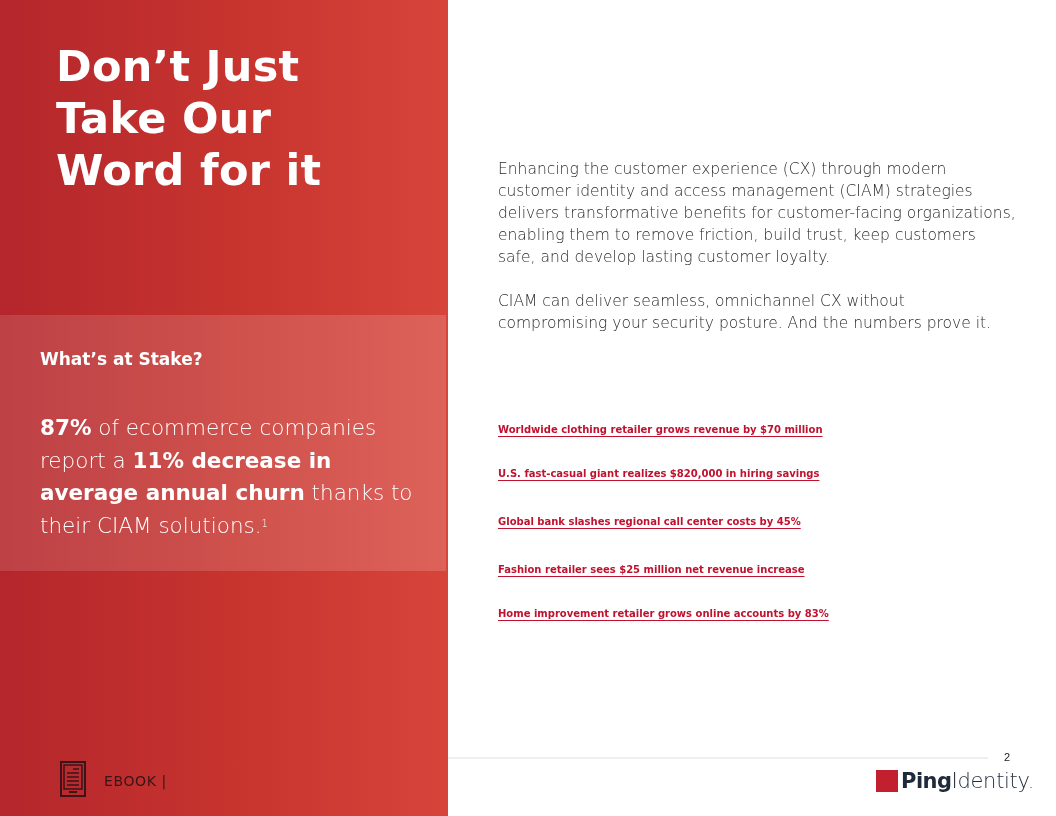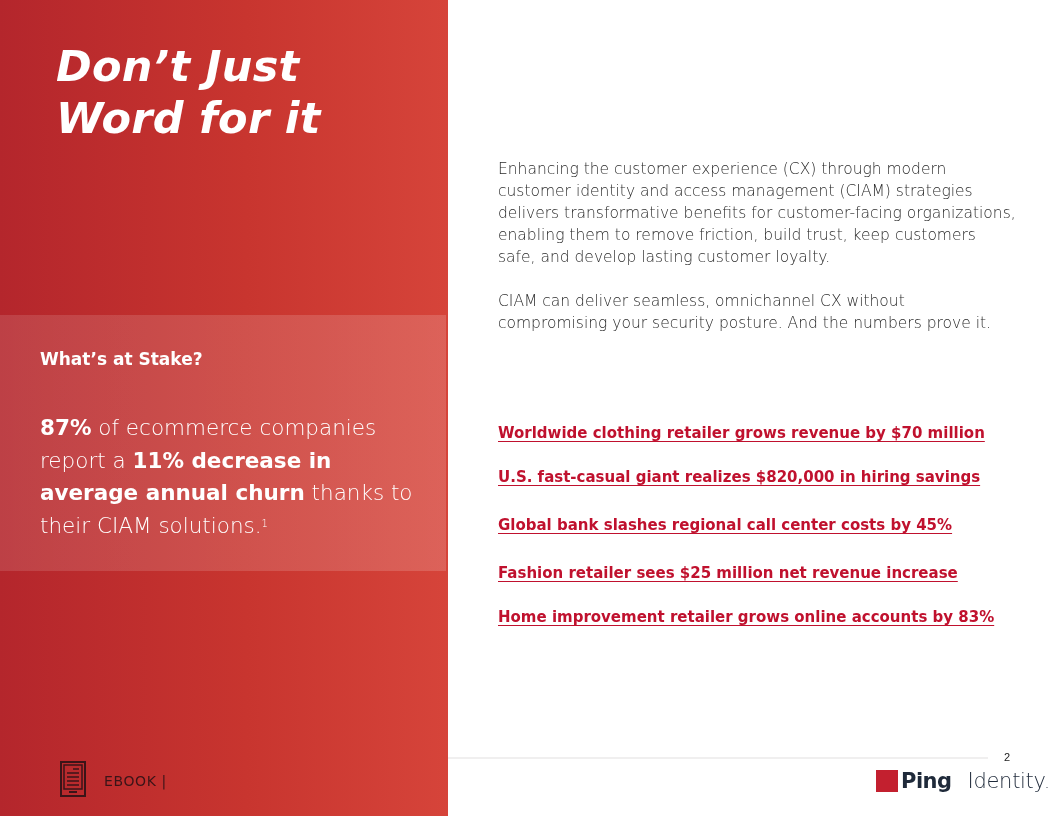--- a/index.html
+++ b/index.html
@@ -10,21 +10,20 @@
   }
   .left-panel {
     position: absolute; left: 0; top: 0; width: 448px; height: 816px;
     background: linear-gradient(90deg, #b4262c 0%, #c8352f 55%, #d6443a 100%);
   }
   .hero-title {
     position: absolute; left: 56px; top: 40px; margin: 0;
     color: #ffffff; font-weight: 700; font-size: 43px; line-height: 52px;
     letter-spacing: 0.3px;
     font-family: "DejaVu Sans", sans-serif;
-    font-style: italic;
   }
   .hero-title span { display: block; }
   .stake-box {
     position: absolute; left: 0; top: 315px; width: 446px; height: 256px;
     background: linear-gradient(90deg, rgba(255,255,255,0.12) 0%, rgba(255,255,255,0.16) 100%);
   }
   .stake-heading {
     position: absolute; left: 40px; top: 349px; margin: 0;
     color: #fff; font-weight: 700; font-size: 17px;
     font-family: "DejaVu Sans", sans-serif;
@@ -47,47 +46,48 @@
   .right-col {
     position: absolute; left: 498px; top: 158px; width: 520px;
     color: #2b2b2b; font-size: 15.5px; line-height: 22px;
     font-family: "DejaVu Sans", sans-serif; font-weight: 300;
   }
   .para { margin: 0 0 22px 0; }
   .para b { font-weight: 700; color: #111; }
   .result-links { position: absolute; left: 498px; top: 424px; }
   .result-link {
     position: absolute; left: 0; white-space: nowrap;
-    color: #c0112e; font-weight: 700; font-size: 15px;
+    color: #c0112e; font-weight: 700; font-size: 10px;
     text-decoration: underline; text-underline-offset: 3px;
     font-family: "DejaVu Sans", sans-serif; cursor: pointer;
   }
   .footer-rule {
     position: absolute; left: 448px; top: 757px; width: 540px; height: 2px;
     background: #f0efef;
   }
   .page-number {
     position: absolute; left: 1004px; top: 751px;
     font-size: 11px; color: #222; font-family: "Liberation Sans", sans-serif;
   }
   .logo {
     position: absolute; left: 876px; top: 769px; height: 24px;
     display: flex; align-items: center;
   }
   .logo-square { width: 22px; height: 22px; background: #c3202f; margin-right: 3px; }
   .logo-ping { font-weight: 700; font-size: 21px; color: #1f2a3a; font-family: "DejaVu Sans", sans-serif; letter-spacing: -0.5px; }
-  .logo-identity { font-size: 21px; color: #1f2a3a; font-family: "DejaVu Sans", sans-serif; font-weight: 300; letter-spacing: -0.3px; padding-left: 16px; }
+  .logo-identity { font-size: 21px; color: #1f2a3a; font-family: "DejaVu Sans", sans-serif; font-weight: 300; letter-spacing: -0.3px; }
   .logo-dot { font-size: 9px; color: #1f2a3a; align-self: flex-end; margin-bottom: 3px; }
 </style>
 </head>
 <body>
 
 <div class="left-panel">
   <h1 class="hero-title">
     <span>Don’t Just</span>
+    <span>Take Our</span>
     <span>Word for it</span>
   </h1>
 
   <div class="stake-box"></div>
   <h2 class="stake-heading">What’s at Stake?</h2>
   <p class="stake-body">
     <b>87%</b><span> of ecommerce companies report a </span><b>11% decrease in average annual churn</b><span> thanks to their CIAM solutions.</span><sup>1</sup>
   </p>
 
   <svg class="ebook-icon" viewBox="0 0 26 36">

